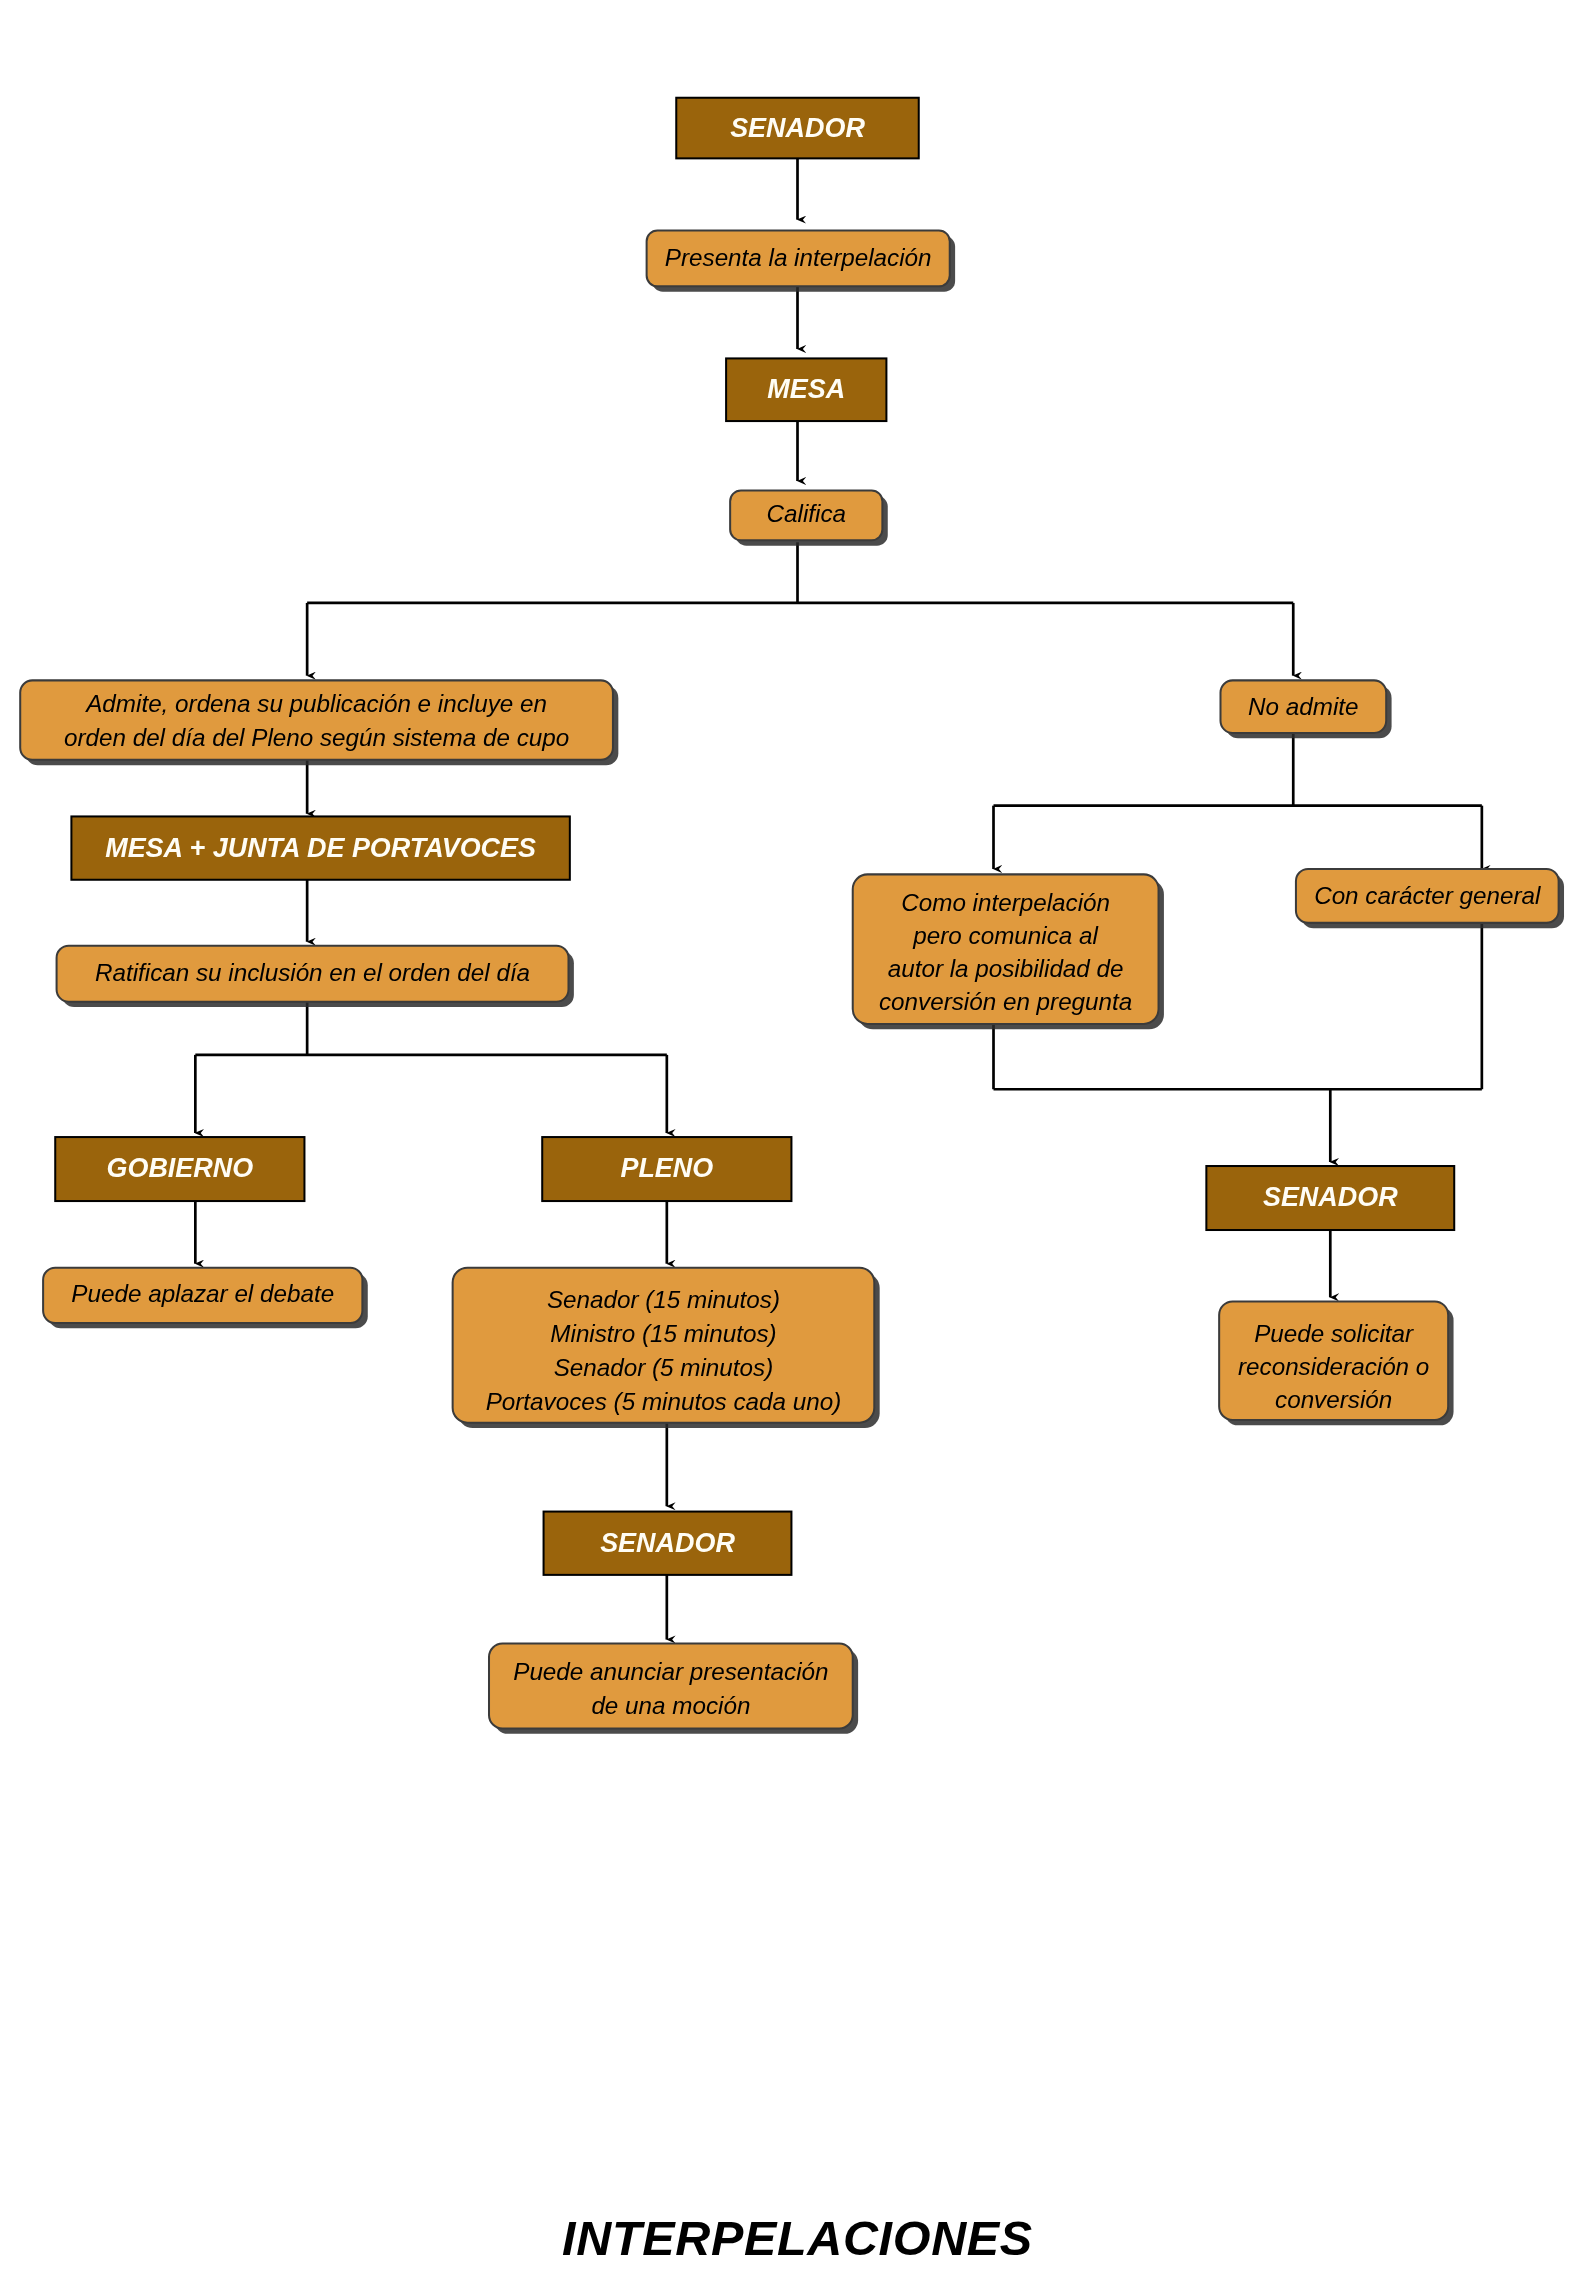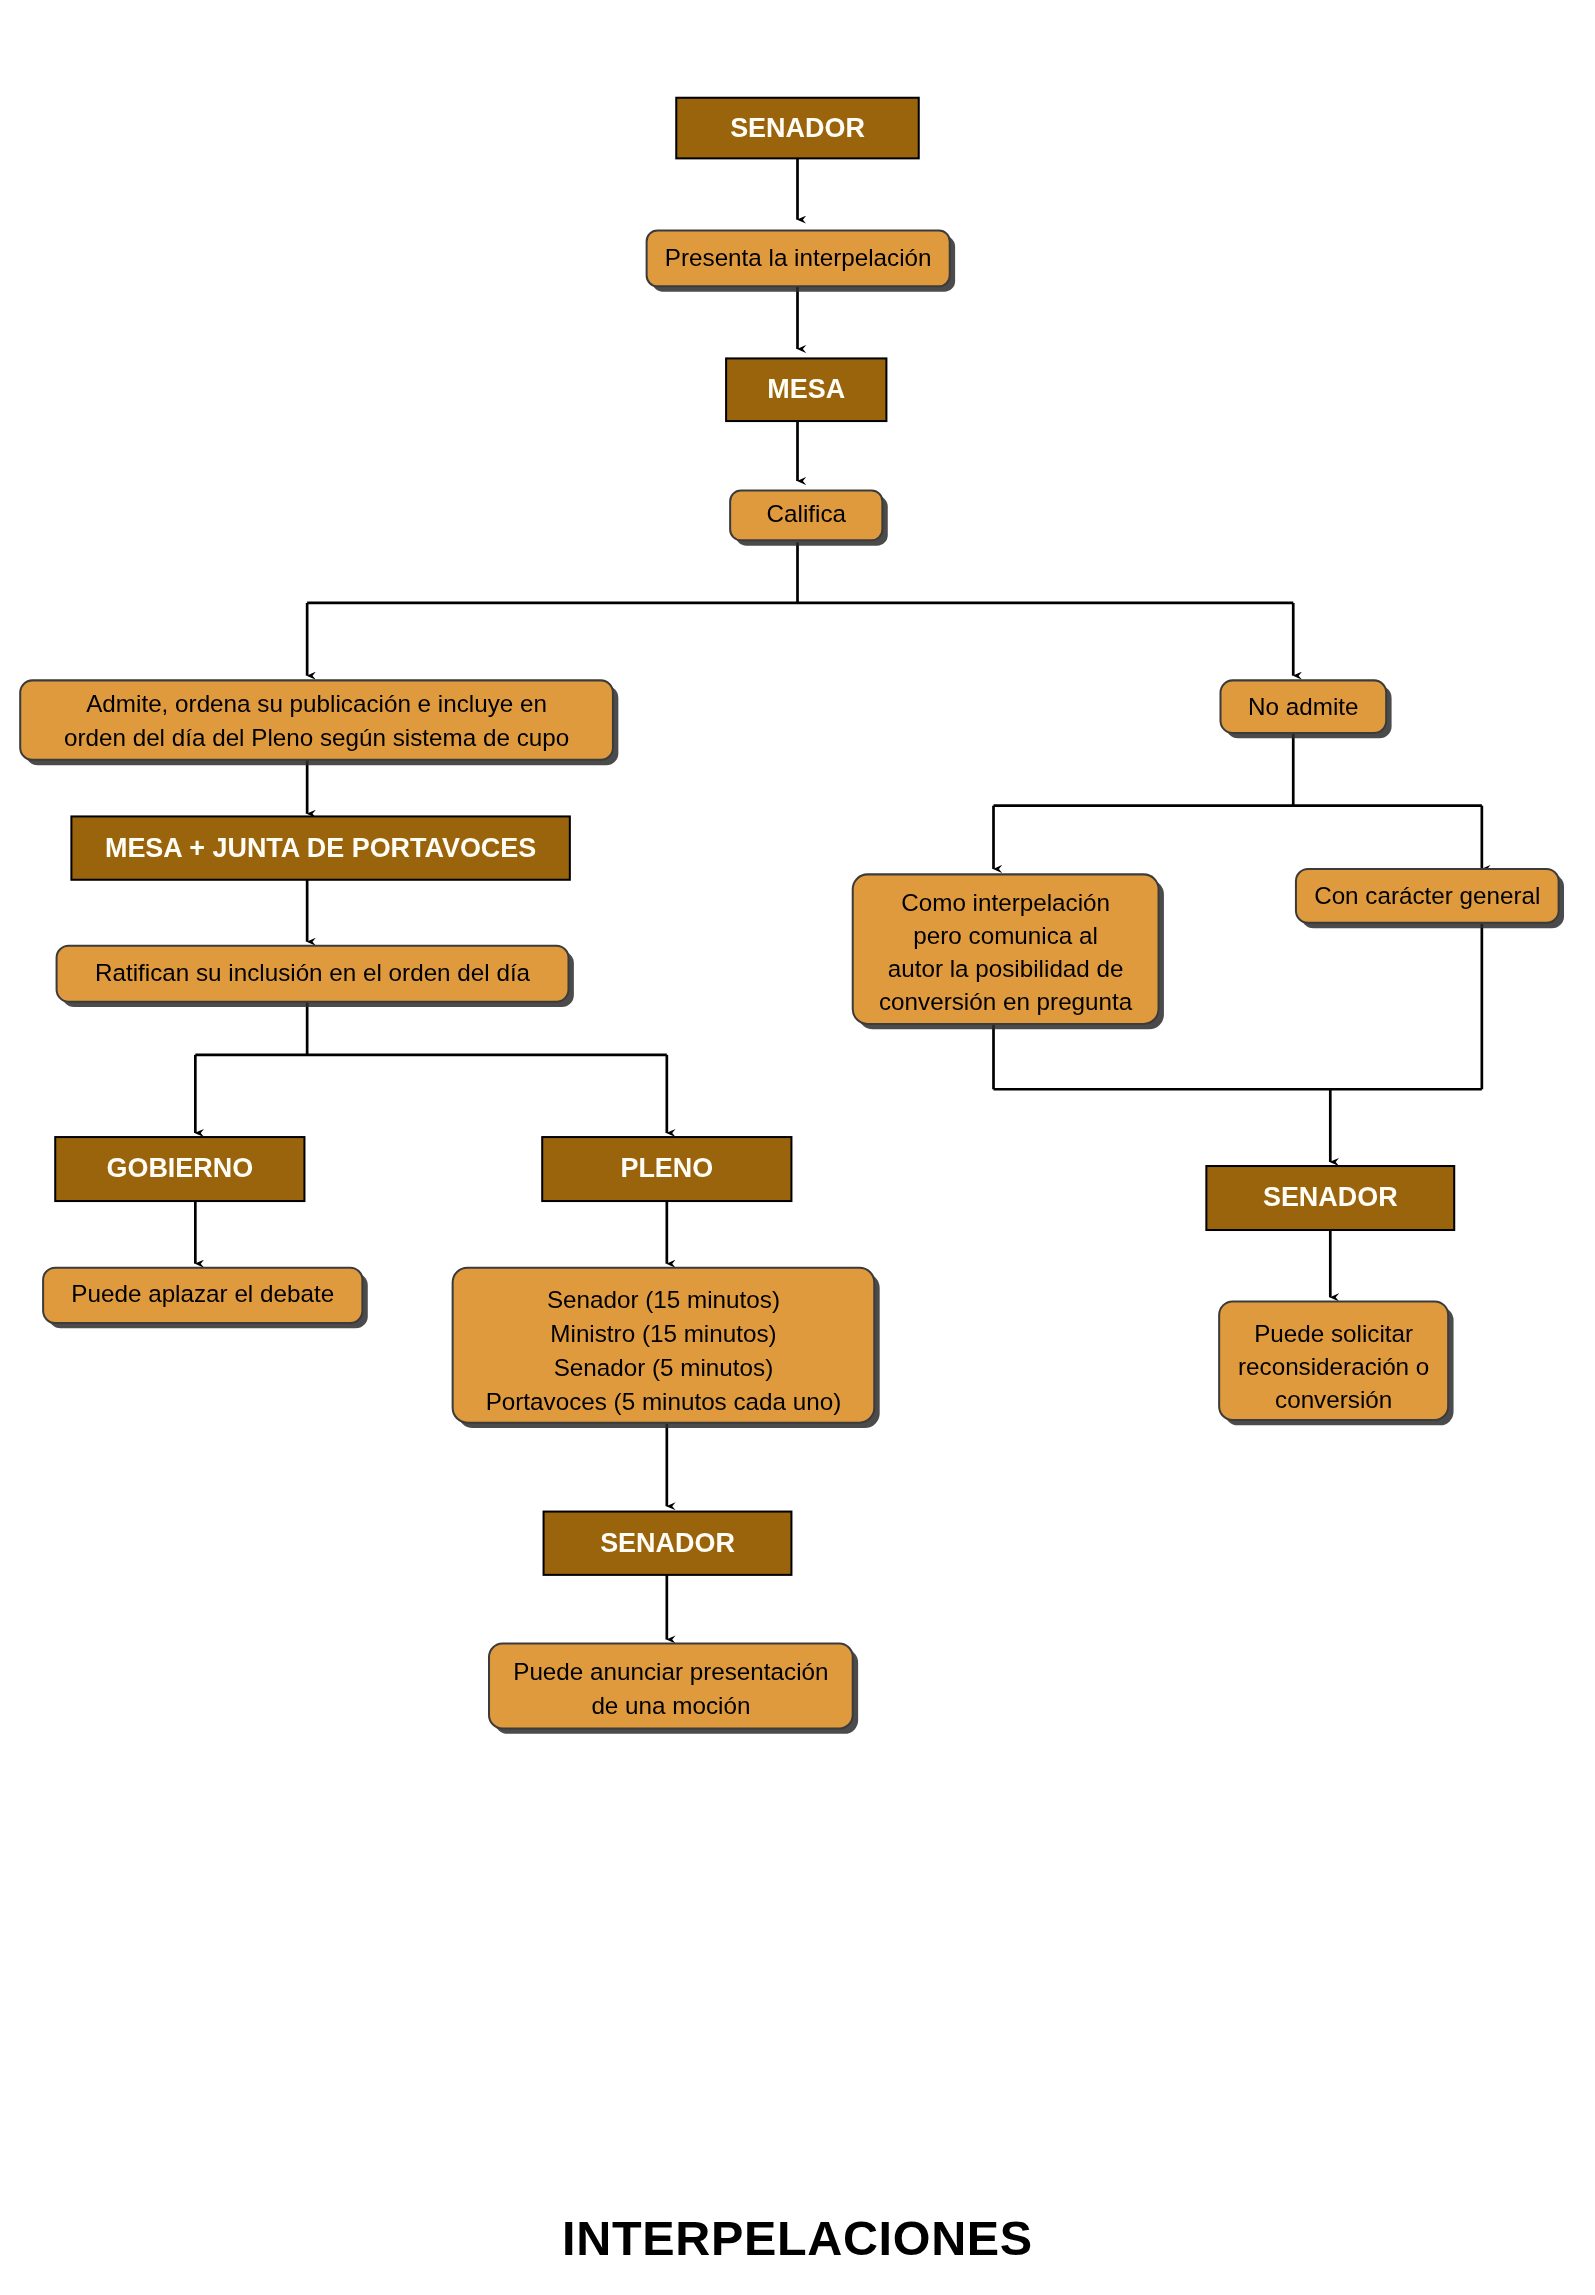--- a/index.html
+++ b/index.html
@@ -9,20 +9,21 @@
   }
   body {
     font-family: "Liberation Sans", sans-serif;
   }
   #page {
     position: relative;
     width: 1595px;
     height: 2295px;
     background: #ffffff;
     overflow: hidden;
+    font-style: italic;
   }
   svg.flow {
     position: absolute;
     top: 0;
     left: 0;
     width: 1595px;
     height: 2295px;
   }
   .node-rect-dark {
     fill: #9a640c;

